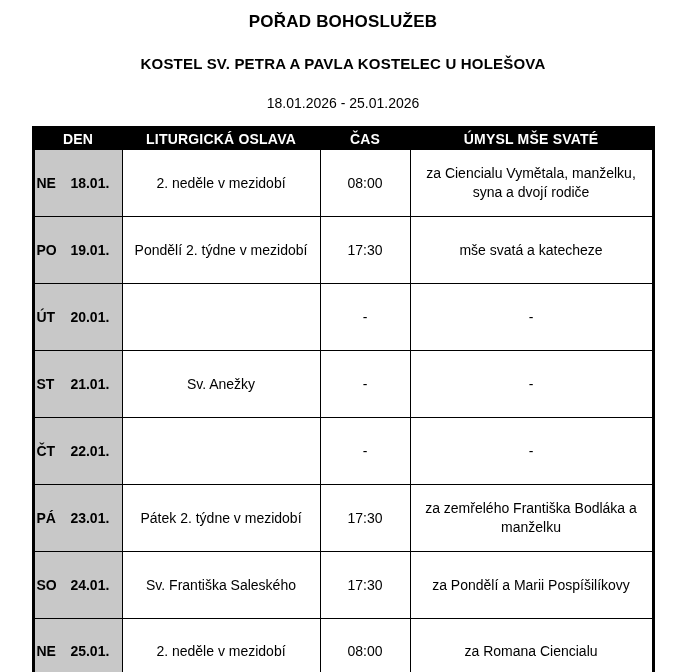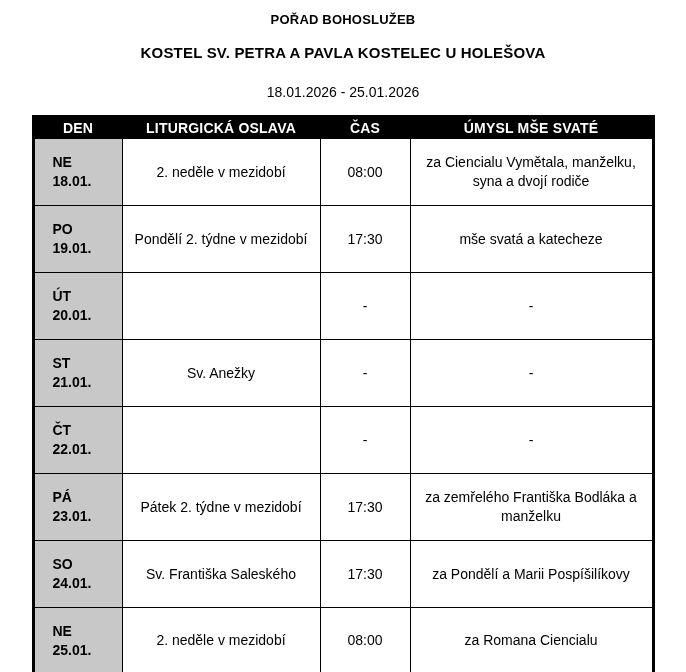--- a/index.html
+++ b/index.html
@@ -6,28 +6,28 @@
   html, body {
     width: 686px;
     height: 672px;
     background: #ffffff;
     color: #000000;
     font-family: "Liberation Sans", sans-serif;
   }
   .page { width: 686px; height: 672px; overflow: hidden; }
   .titles { text-align: center; padding-top: 12px; }
   .title {
-    font-size: 13px;
+    font-size: 17px;
     font-weight: bold;
     letter-spacing: 0.2px;
   }
   .subtitle {
     font-size: 15px;
     font-weight: bold;
-    margin-top: 17px;
+    margin-top: 23px;
     letter-spacing: 0.2px;
     text-align: center;
   }
   .daterange {
     font-size: 14px;
     margin-top: 23px;
   }
   table.schedule {
     border-collapse: collapse;
     table-layout: fixed;
@@ -56,21 +56,21 @@
     text-align: center;
     vertical-align: middle;
     height: 67px;
     padding: 2px 8px;
     line-height: 1.35;
   }
   td.day-cell {
     background: #c8c8c8;
     font-weight: bold;
     text-align: left;
-    padding-left: 18px;
+    padding-left: 2px;
   }
   td.day-cell .day-abbr {
     display: inline-block;
     min-width: 30px;
   }
 </style>
 </head>
 <body>
 
 <div class="page">

